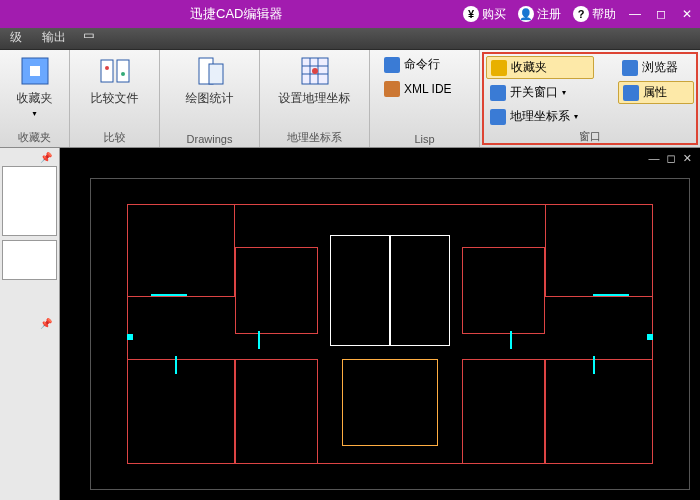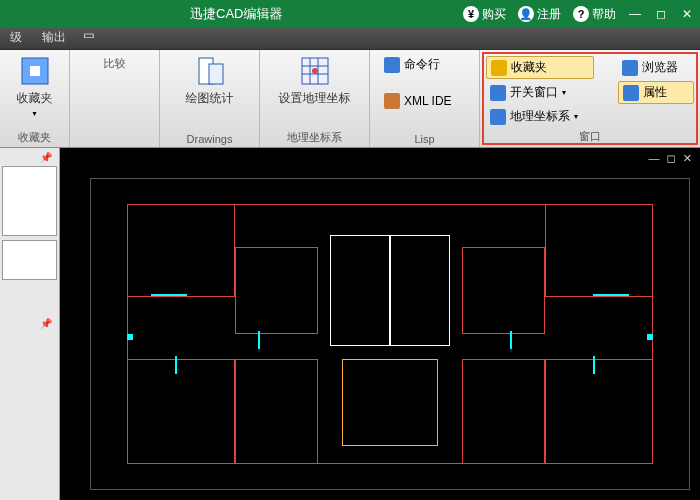--- a/index.html
+++ b/index.html
@@ -1,17 +1,17 @@
 <!DOCTYPE html>
 <html><head>
 <meta charset="utf-8">
 <style>
 *{margin:0;padding:0;box-sizing:border-box;font-family:"Microsoft YaHei",sans-serif;font-size:12px}
 body{width:700px;height:500px;overflow:hidden;background:#1a1a1a}
-.titlebar{height:28px;background:#15803d;display:flex;align-items:center;color:#fff}
+.titlebar{height:28px;background:#a21caf;display:flex;align-items:center;color:#fff}
 .titlebar .app-title{flex:0 0 auto;margin-left:190px;font-size:13px}
 .titlebar .spacer{flex:1}
 .titlebar .tbtn{display:flex;align-items:center;gap:3px;padding:0 6px;height:28px;cursor:pointer}
 .titlebar .tbtn .circ{width:16px;height:16px;border-radius:50%;background:#fff;color:#000;display:flex;align-items:center;justify-content:center;font-weight:bold;font-size:11px}
 .winbtns{display:flex}
 .winbtn{width:26px;height:28px;display:flex;align-items:center;justify-content:center;color:#fff;cursor:pointer}
 .tabbar{height:22px;background:linear-gradient(#555,#3c3c3c);display:flex;align-items:flex-end;color:#ddd;border-bottom:1px solid #2a2a2a}
 .tabbar .tab{padding:3px 10px;cursor:pointer;font-size:12px}
 .ribbon{height:98px;background:linear-gradient(#f6f6f6,#d9d9d9);display:flex;border-bottom:1px solid #8a8a8a}
 .rgroup{border-right:1px solid #b8b8b8;display:flex;flex-direction:column;align-items:center;justify-content:space-between;padding:4px 10px 2px}
@@ -78,20 +78,31 @@
             <rect x="12" y="12" width="10" height="10" fill="#fff"></rect>
           </svg>
       </span>
       <span class="lbl">收藏夹</span>
       <span style="font-size:8px">▾</span>
     </div>
     <span class="cap">收藏夹</span>
   </div>
 
   <div class="rgroup" style="width:90px">
+    <div class="big">
+      <span class="ic">
+        <svg width="34" height="34">
+            <rect x="3" y="6" width="12" height="22" fill="#fff" stroke="#2a5aa8"></rect>
+            <rect x="19" y="6" width="12" height="22" fill="#fff" stroke="#2a5aa8"></rect>
+            <circle cx="9" cy="14" r="2" fill="#d44"></circle>
+            <circle cx="25" cy="20" r="2" fill="#3a7"></circle>
+          </svg>
+      </span>
+      <span class="lbl">比较文件</span>
+    </div>
     <span class="cap">比较</span>
   </div>
 
   <div class="rgroup" style="width:100px">
     <div class="big">
       <span class="ic">
         <svg width="34" height="34">
             <rect x="6" y="4" width="14" height="26" fill="#fff" stroke="#2a5aa8"></rect>
             <rect x="16" y="10" width="14" height="20" fill="#e8f0fa" stroke="#2a5aa8"></rect>
           </svg>
@@ -112,21 +123,21 @@
             <line x1="20" y1="4" x2="20" y2="30" stroke="#2a5aa8"></line>
             <circle cx="17" cy="17" r="3" fill="#d44"></circle>
           </svg>
       </span>
       <span class="lbl">设置地理坐标</span>
     </div>
     <span class="cap">地理坐标系</span>
   </div>
 
   <div class="rgroup" style="width:110px;align-items:flex-start">
-    <div style="display:flex;flex-direction:column;gap:16px">
+    <div style="display:flex;flex-direction:column;gap:4px">
       <div class="smallbtn">
           <span class="sic"></span>
           <span>命令行</span>
         </div>
       <div class="smallbtn">
           <span class="sic" style="background:#c73"></span>
           <span>XML IDE</span>
         </div>
     </div>
     <span class="cap" style="align-self:center">Lisp</span>

